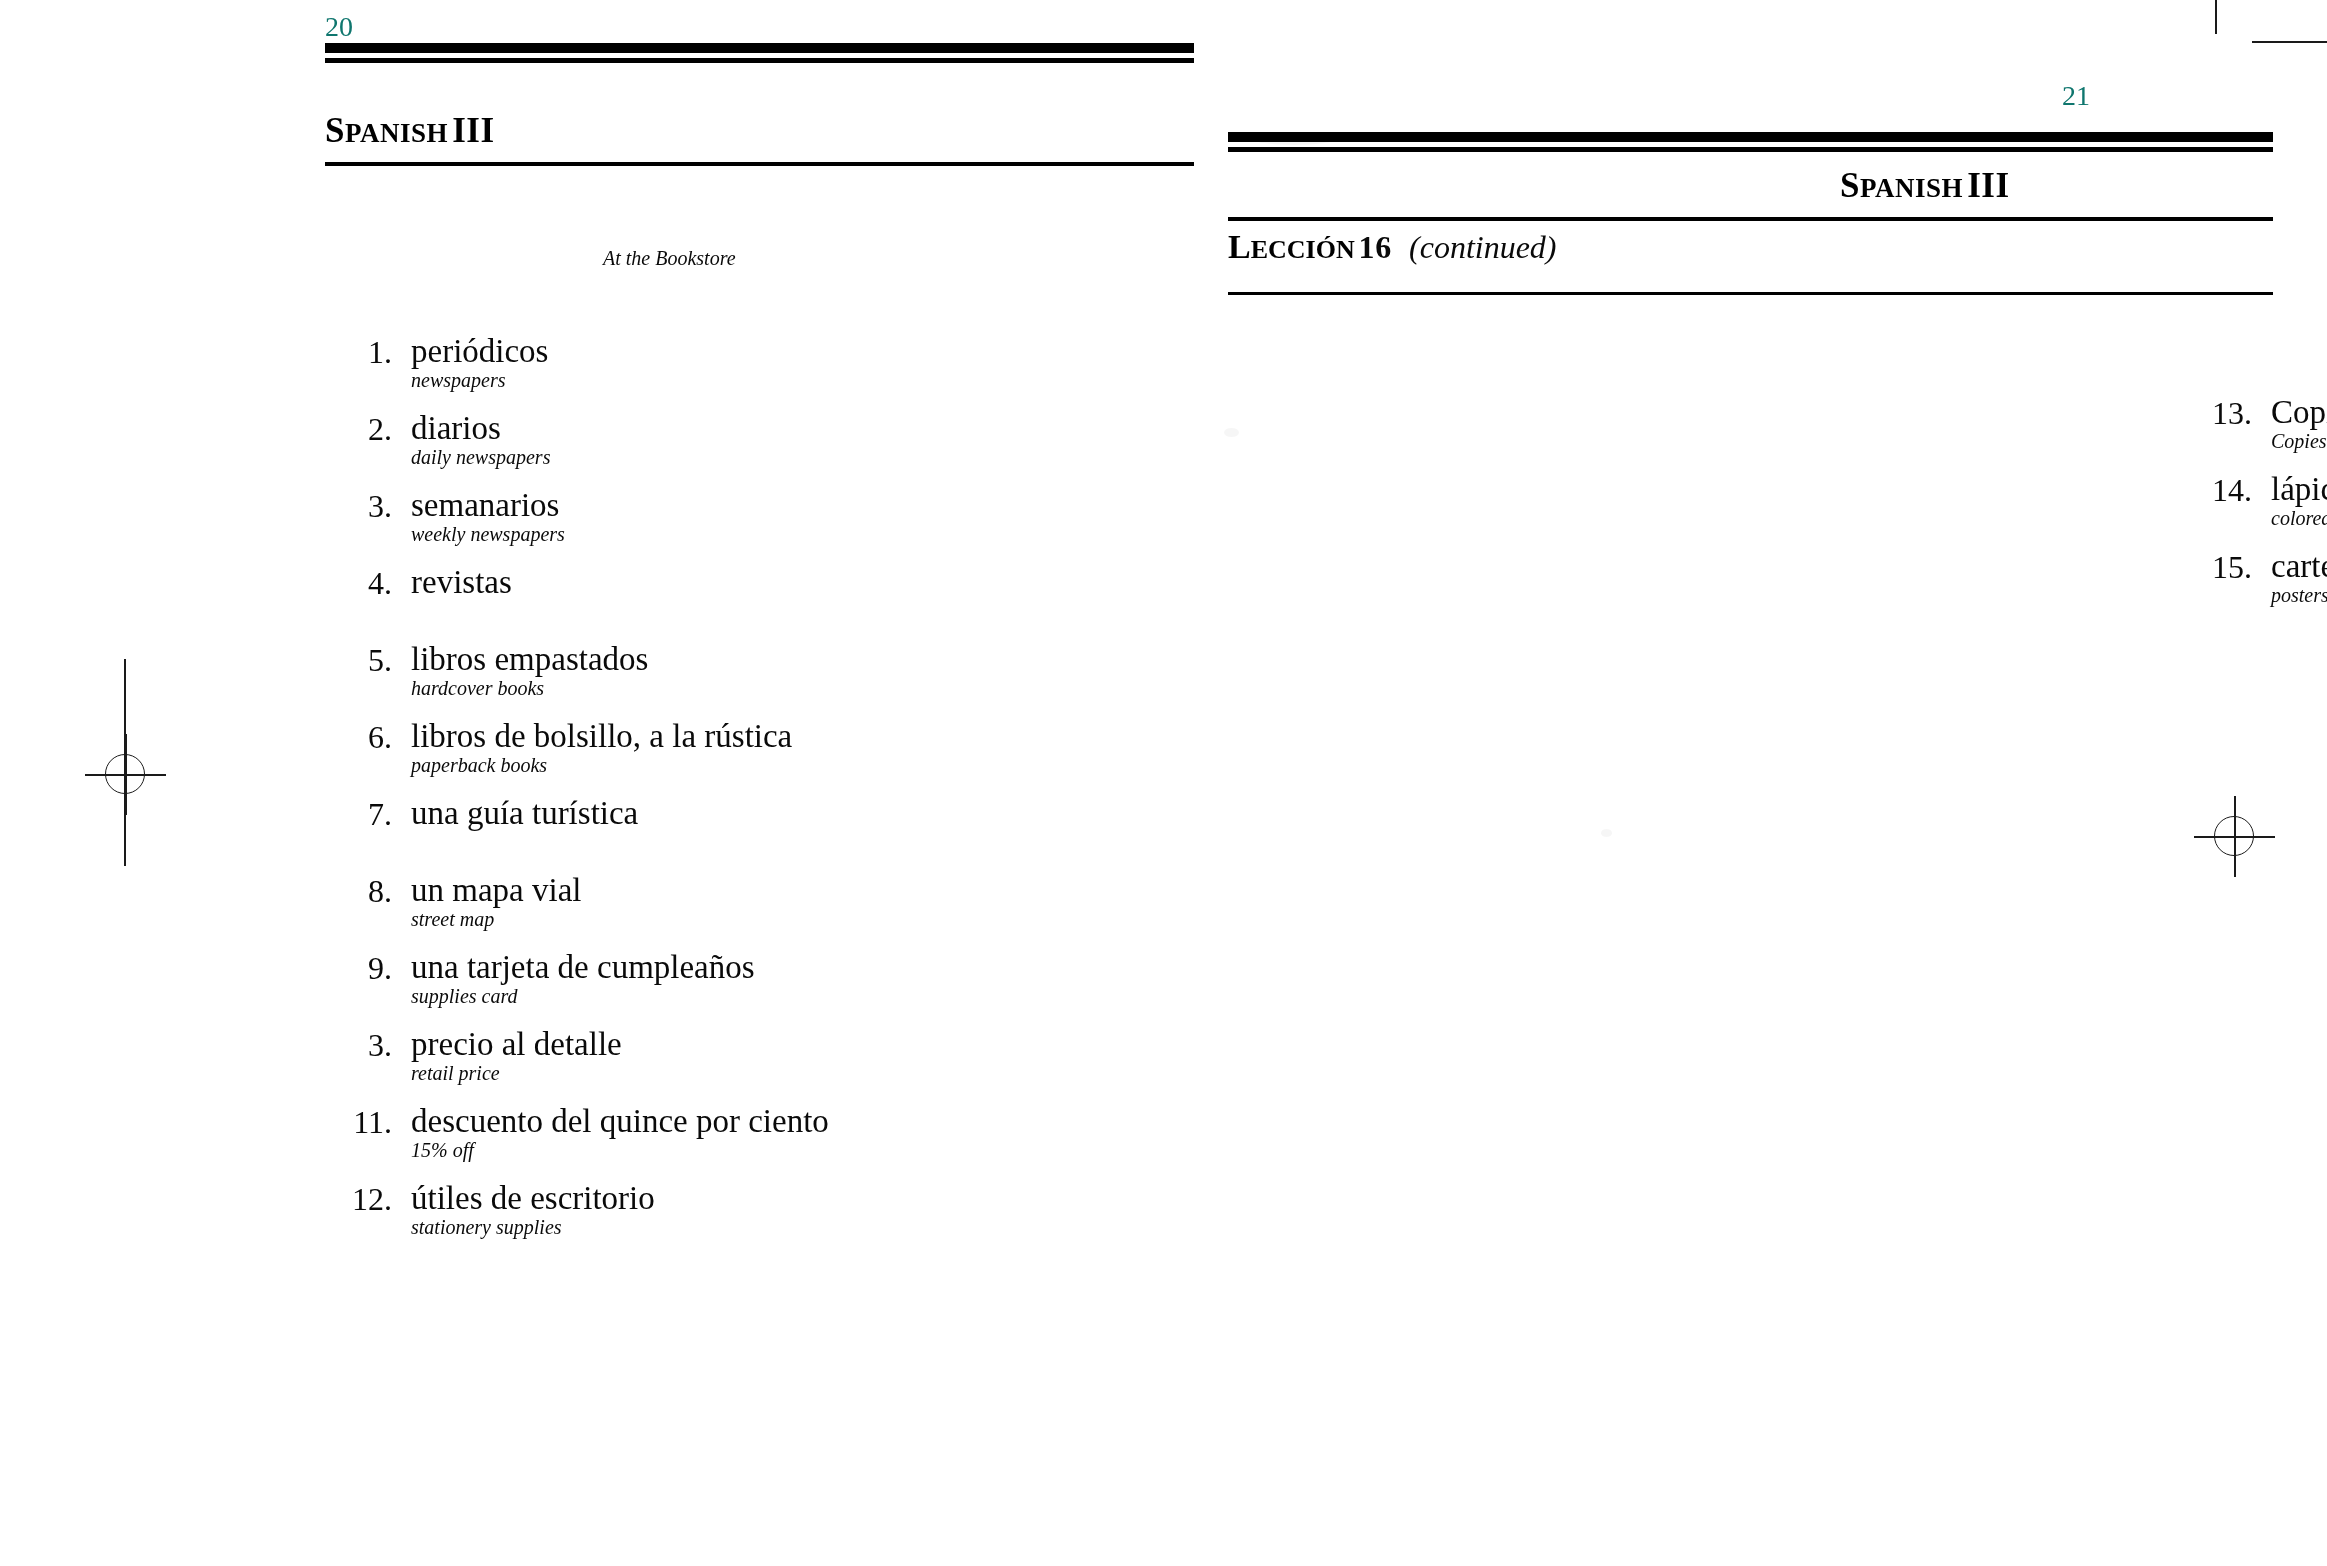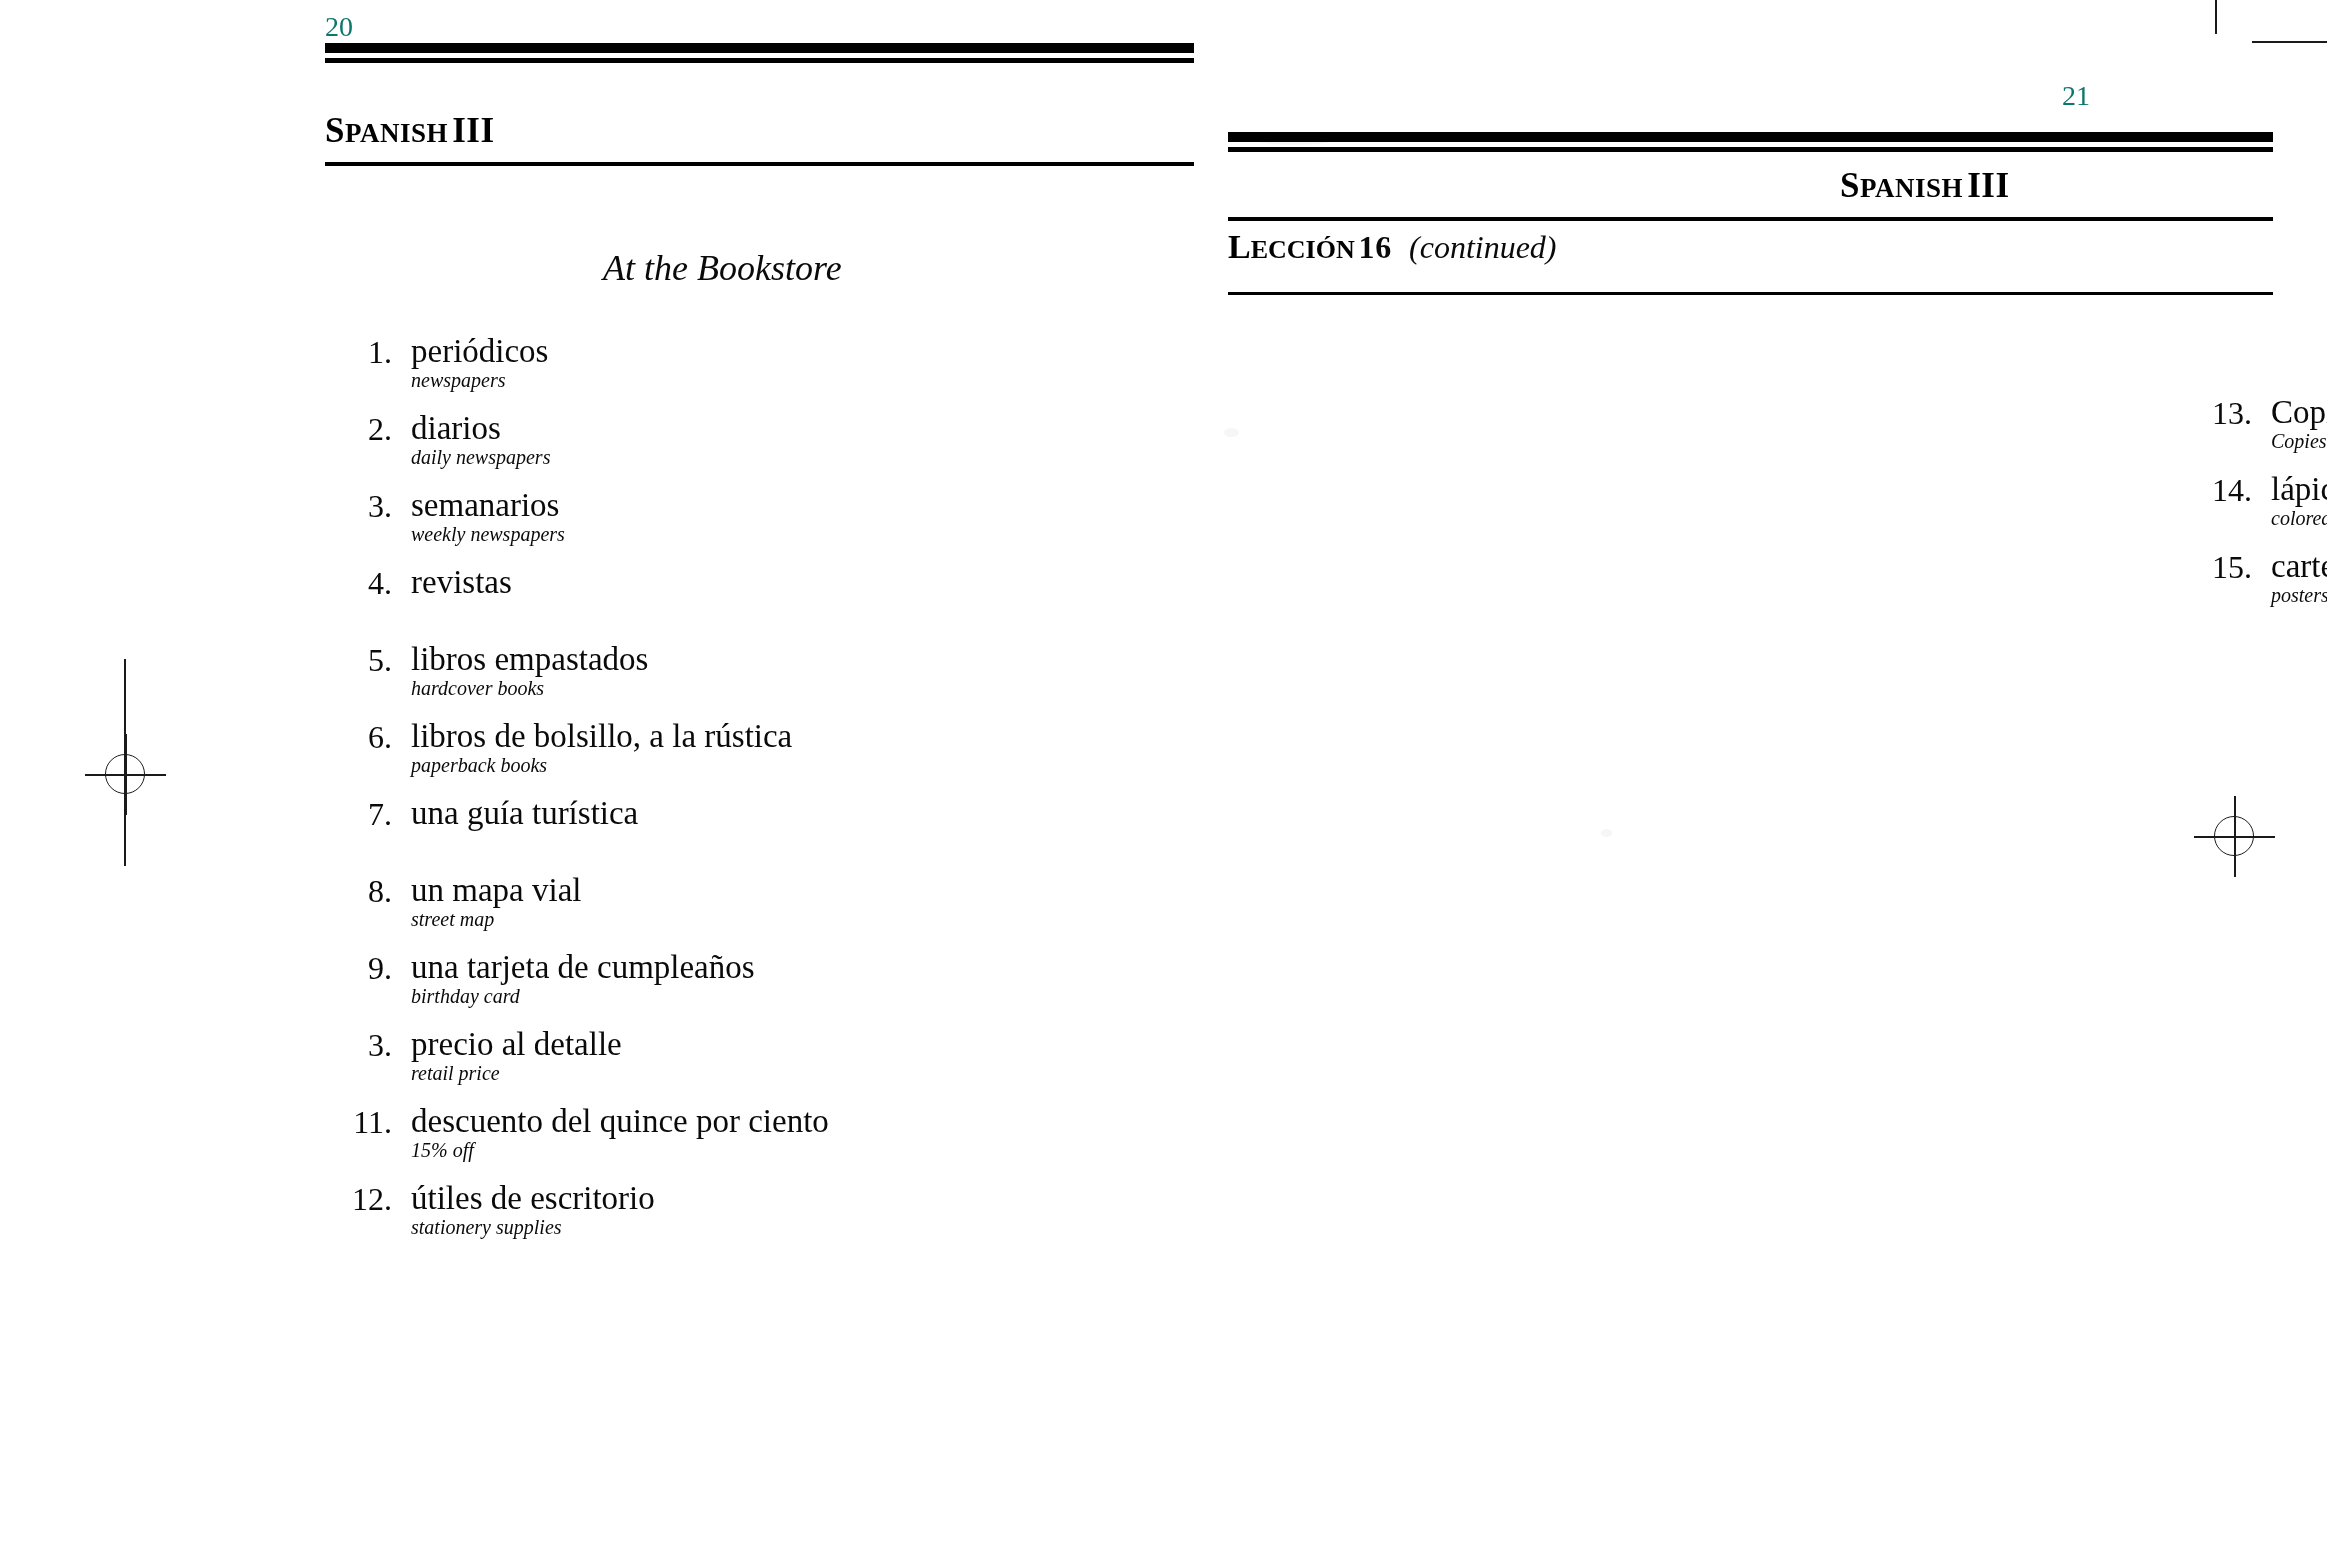--- a/index.html
+++ b/index.html
@@ -139,21 +139,21 @@
     font-size: 34px;
     font-weight: normal;
   }
   .lesson-continued {
     font-size: 32px;
     font-style: italic;
     padding-left: 13px;
   }
   .lesson-subtitle {
     position: absolute;
-    font-size: 36px;
+    font-size: 20px;
     font-style: italic;
   }
 
   
   .vocab-list {
     position: absolute;
     list-style: none;
     margin: 0;
     padding: 0;
   }
@@ -275,21 +275,21 @@
         <div class="vocab-body">
           <div class="vocab-es">un mapa vial</div>
           <div class="vocab-en">street map</div>
         </div>
       </li>
 
       <li class="vocab-item">
         <span class="vocab-num">9.</span>
         <div class="vocab-body">
           <div class="vocab-es">una tarjeta de cumpleaños</div>
-          <div class="vocab-en">birthday card</div>
+          <div class="vocab-en">supplies card</div>
         </div>
       </li>
 
       <li class="vocab-item">
         <span class="vocab-num">3.</span>
         <div class="vocab-body">
           <div class="vocab-es">precio al detalle</div>
           <div class="vocab-en">retail price</div>
         </div>
       </li>

